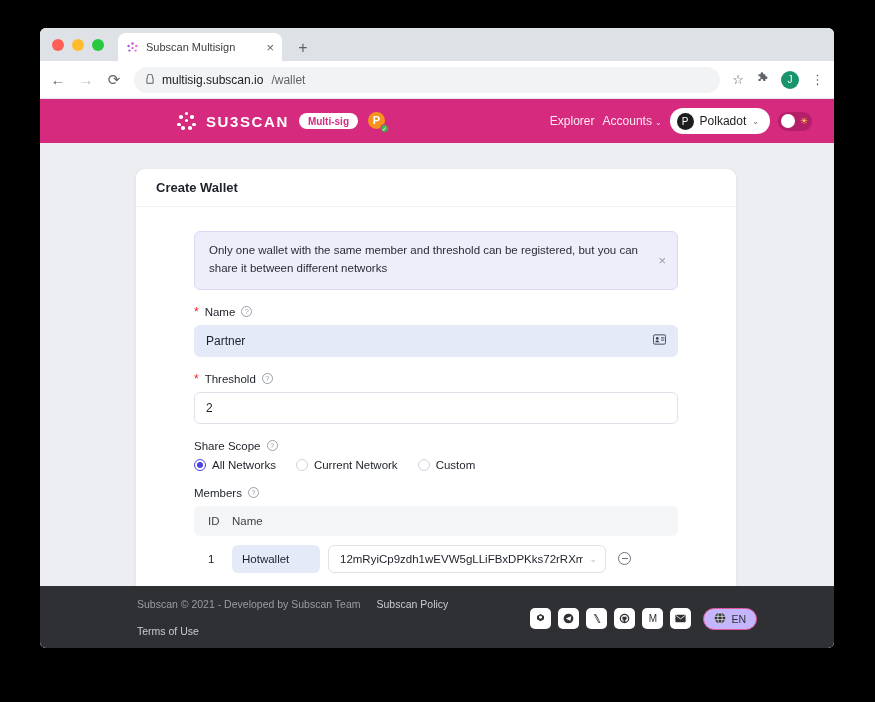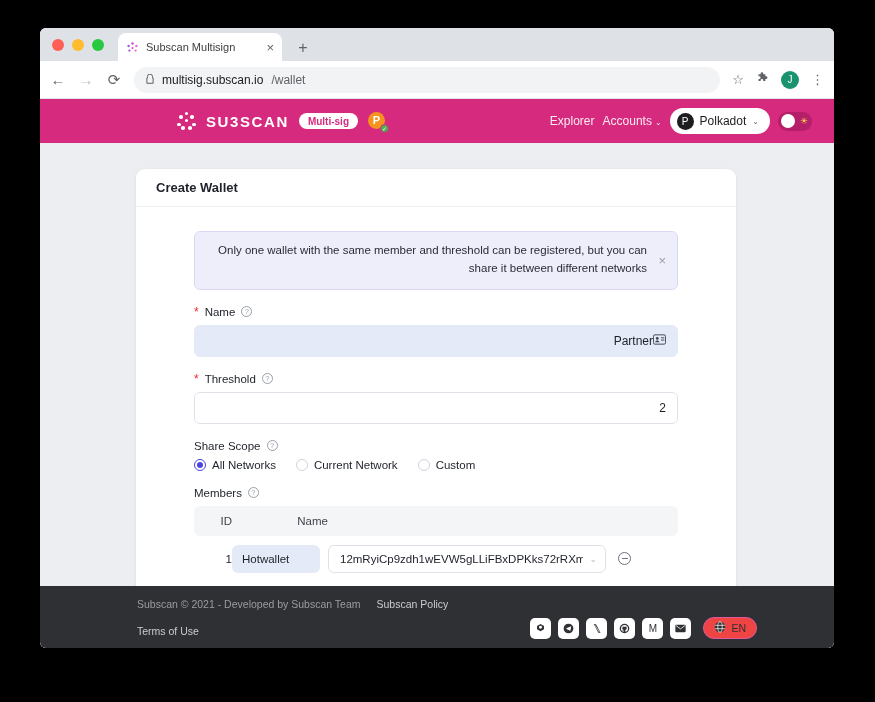--- a/index.html
+++ b/index.html
@@ -146,21 +146,20 @@
   .sun { color: #ffd54f; font-size: 9px; margin-right: 1px; }
 
   
   .page-scroll { position: absolute; inset: 44px 0 0 0; }
   .card {
     position: absolute; left: 96px; top: 26px;
     width: 600px;
     background: #fff;
     border-radius: 9px 9px 0 0;
     box-shadow: 0 1px 4px rgba(20,20,40,.07);
-    text-align: right;
   }
   .card-head {
     height: 38px; display: flex; align-items: center;
     padding: 0 20px; border-bottom: 1px solid #f0f1f4;
   }
   .card-title { font-size: 13px; color: #1d2129; font-weight: 700; }
   .card-body { padding: 24px 58px 0 58px; }
 
   
   .alert {
@@ -255,39 +254,39 @@
     cursor: pointer;
   }
   .remove-btn::after { content: ""; width: 6px; height: 1px; background: #6f737d; }
 
   
   .site-footer {
     position: absolute; left: 0; right: 0; bottom: 0;
     height: 62px; background: #2f3033;
     padding: 12px 22px 0 22px;
   }
-  .footer-inner { display: flex; align-items: flex-end; }
+  .footer-inner { display: flex; align-items: center; }
   .footer-left { margin-left: 75px; }
   .footer-line1 { display: flex; gap: 16px; align-items: center; }
   .footer-txt { color: #9a9ca1; font-size: 10.5px; }
   .footer-link { color: #c9cbd0; font-size: 10.5px; cursor: pointer; }
   .footer-line2 { margin-top: 11px; }
   .footer-right {
     margin-left: auto; display: flex; align-items: center; gap: 7px;
     margin-right: 55px;
   }
   .sicon {
     width: 21px; height: 21px; border-radius: 5px;
     background: #fff; color: #2f3033;
     display: flex; align-items: center; justify-content: center;
     font-size: 10px; cursor: pointer;
   }
   .lang-btn {
     height: 22px; border-radius: 11px;
-    border: 1px solid #e0589c; background: #ef4444;
+    border: 1px solid #e0589c; background: #c4b5fd;
     display: flex; align-items: center; gap: 5px;
     padding: 0 10px; margin-left: 5px;
     font-size: 10.5px; color: #2f3033; cursor: pointer;
   }
   .globe { font-size: 11px; }
 </style>
 </head>
 <body>
 
 <div id="browser-window">

